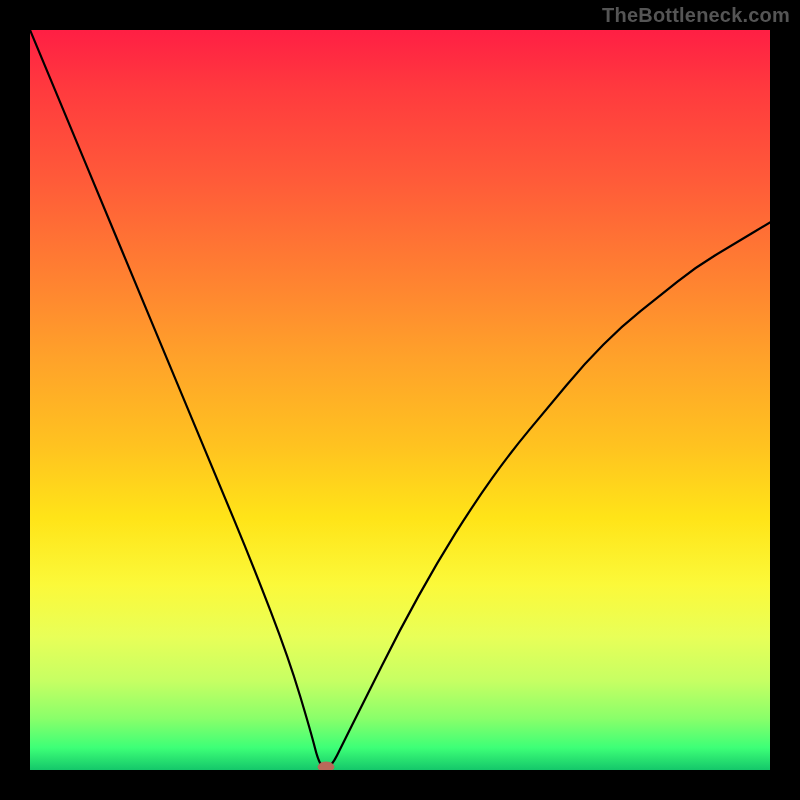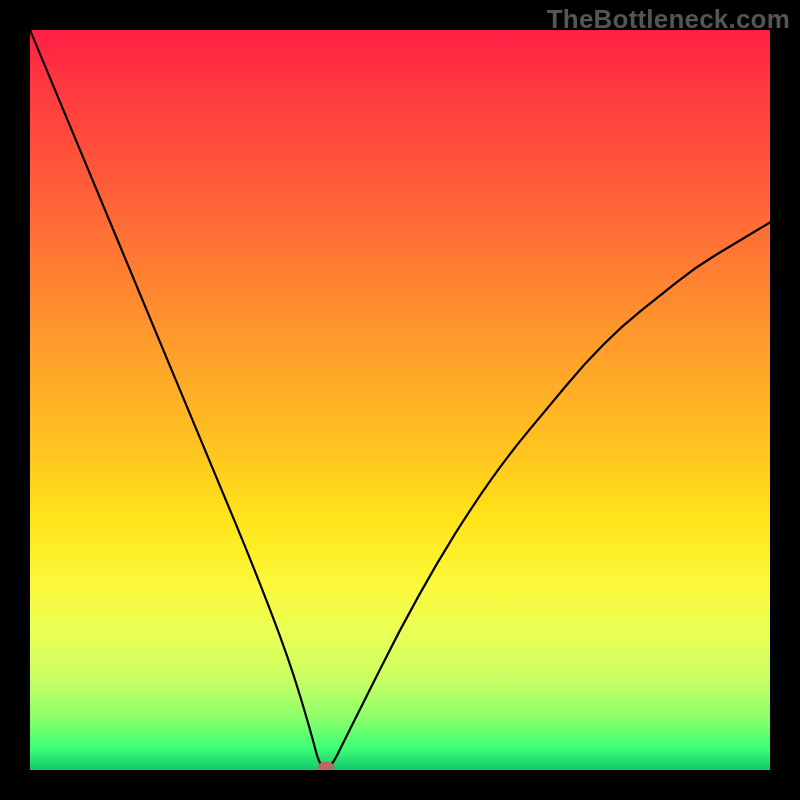--- a/index.html
+++ b/index.html
@@ -15,21 +15,21 @@
     position: relative;
     width: 800px;
     height: 800px;
     background: #000;
   }
   .watermark {
     position: absolute;
     top: 4px;
     right: 10px;
     color: #555;
-    font-size: 26px;
+    font-size: 20px;
     font-weight: 600;
     letter-spacing: 0.2px;
     user-select: none;
     z-index: 5;
   }
   .plot-area {
     position: absolute;
     left: 30px;
     top: 30px;
     width: 740px;

